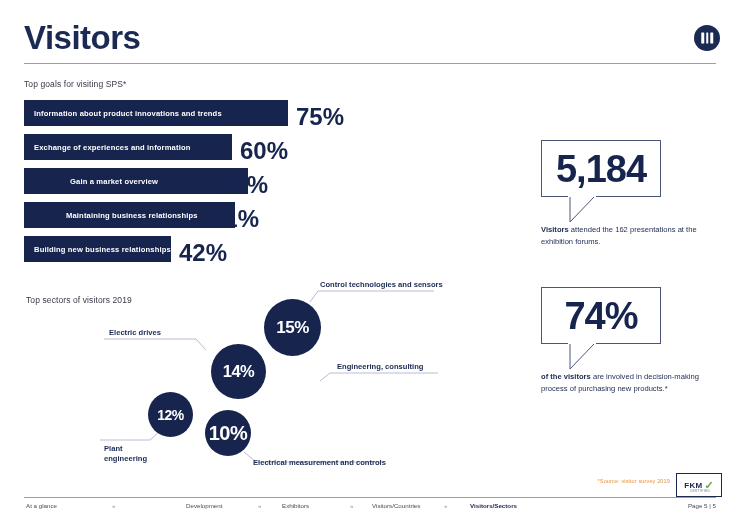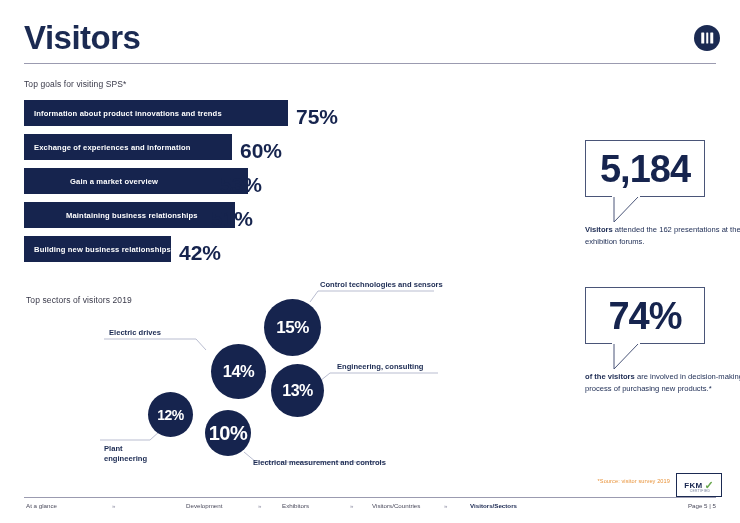--- a/index.html
+++ b/index.html
@@ -48,25 +48,25 @@
   .bar{
     position:absolute;left:0;top:0;height:26px;
     background:#16244e;display:flex;align-items:center;
   }
   .bar-label{
     color:#ffffff;font-size:7.6px;font-weight:bold;
     padding-left:10px;letter-spacing:.15px;white-space:nowrap;
   }
   .bar-value{
     position:absolute;top:50%;transform:translateY(-50%);
-    font-size:21px;font-weight:bold;color:#16244e;white-space:nowrap;
-  }
-
-  
-  .stat-box{position:absolute;margin-left:44px;}
+    font-size:24px;font-weight:bold;color:#16244e;white-space:nowrap;
+  }
+
+  
+  .stat-box{position:absolute;}
   .stat-bubble{
     position:relative;border:1px solid #4a5578;background:#ffffff;
     display:flex;align-items:center;justify-content:center;
   }
   .stat-number{
     font-size:38px;font-weight:bold;color:#16244e;
     letter-spacing:-1px;line-height:1;
   }
   .stat-tail{
     position:absolute;left:26px;top:100%;width:40px;height:28px;
@@ -239,23 +239,20 @@
   <div class="bubble" style="left:264px;top:299px;width:57px;height:57px;">
     <span style="font-size:17px;">15%</span>
   </div>
   <div class="sector-label" style="left:320px;top:280px;">Control technologies and sensors</div>
 
   <div class="bubble" style="left:211px;top:344px;width:55px;height:55px;">
     <span style="font-size:16.5px;">14%</span>
   </div>
   <div class="sector-label" style="left:109px;top:328px;">Electric drives</div>
 
-  <div class="bubble" style="left:271px;top:364px;width:53px;height:53px;">
-    <span style="font-size:16px;">13%</span>
-  </div>
   <div class="sector-label" style="left:337px;top:362px;">Engineering, consulting</div>
 
   <div class="bubble" style="left:148px;top:392px;width:45px;height:45px;">
     <span style="font-size:14px;">12%</span>
   </div>
   <div class="sector-label" style="left:104px;top:444px;width:60px;white-space:normal;">Plant engineering</div>
 
   <div class="bubble" style="left:205px;top:410px;width:46px;height:46px;">
     <span style="font-size:20px;">10%</span>
   </div>

